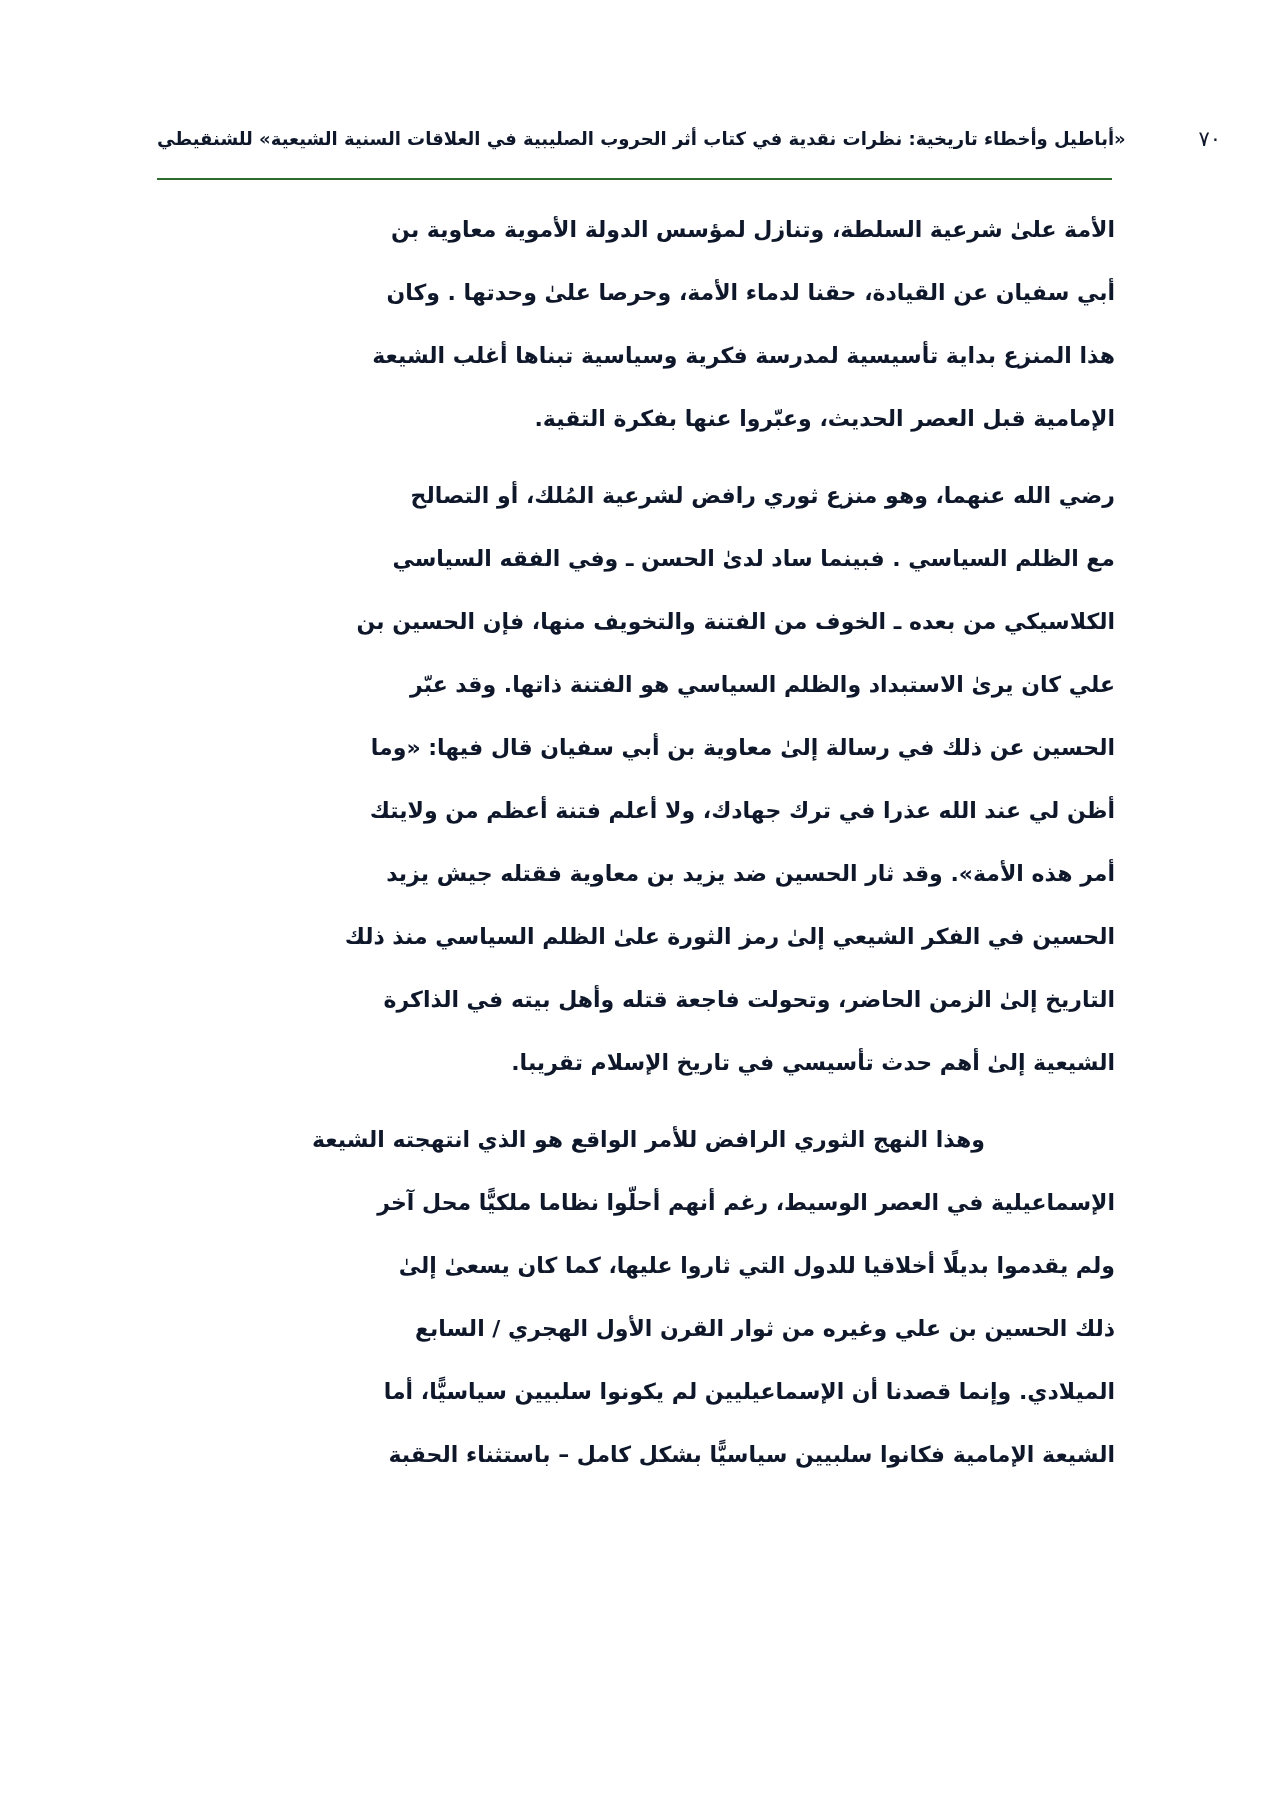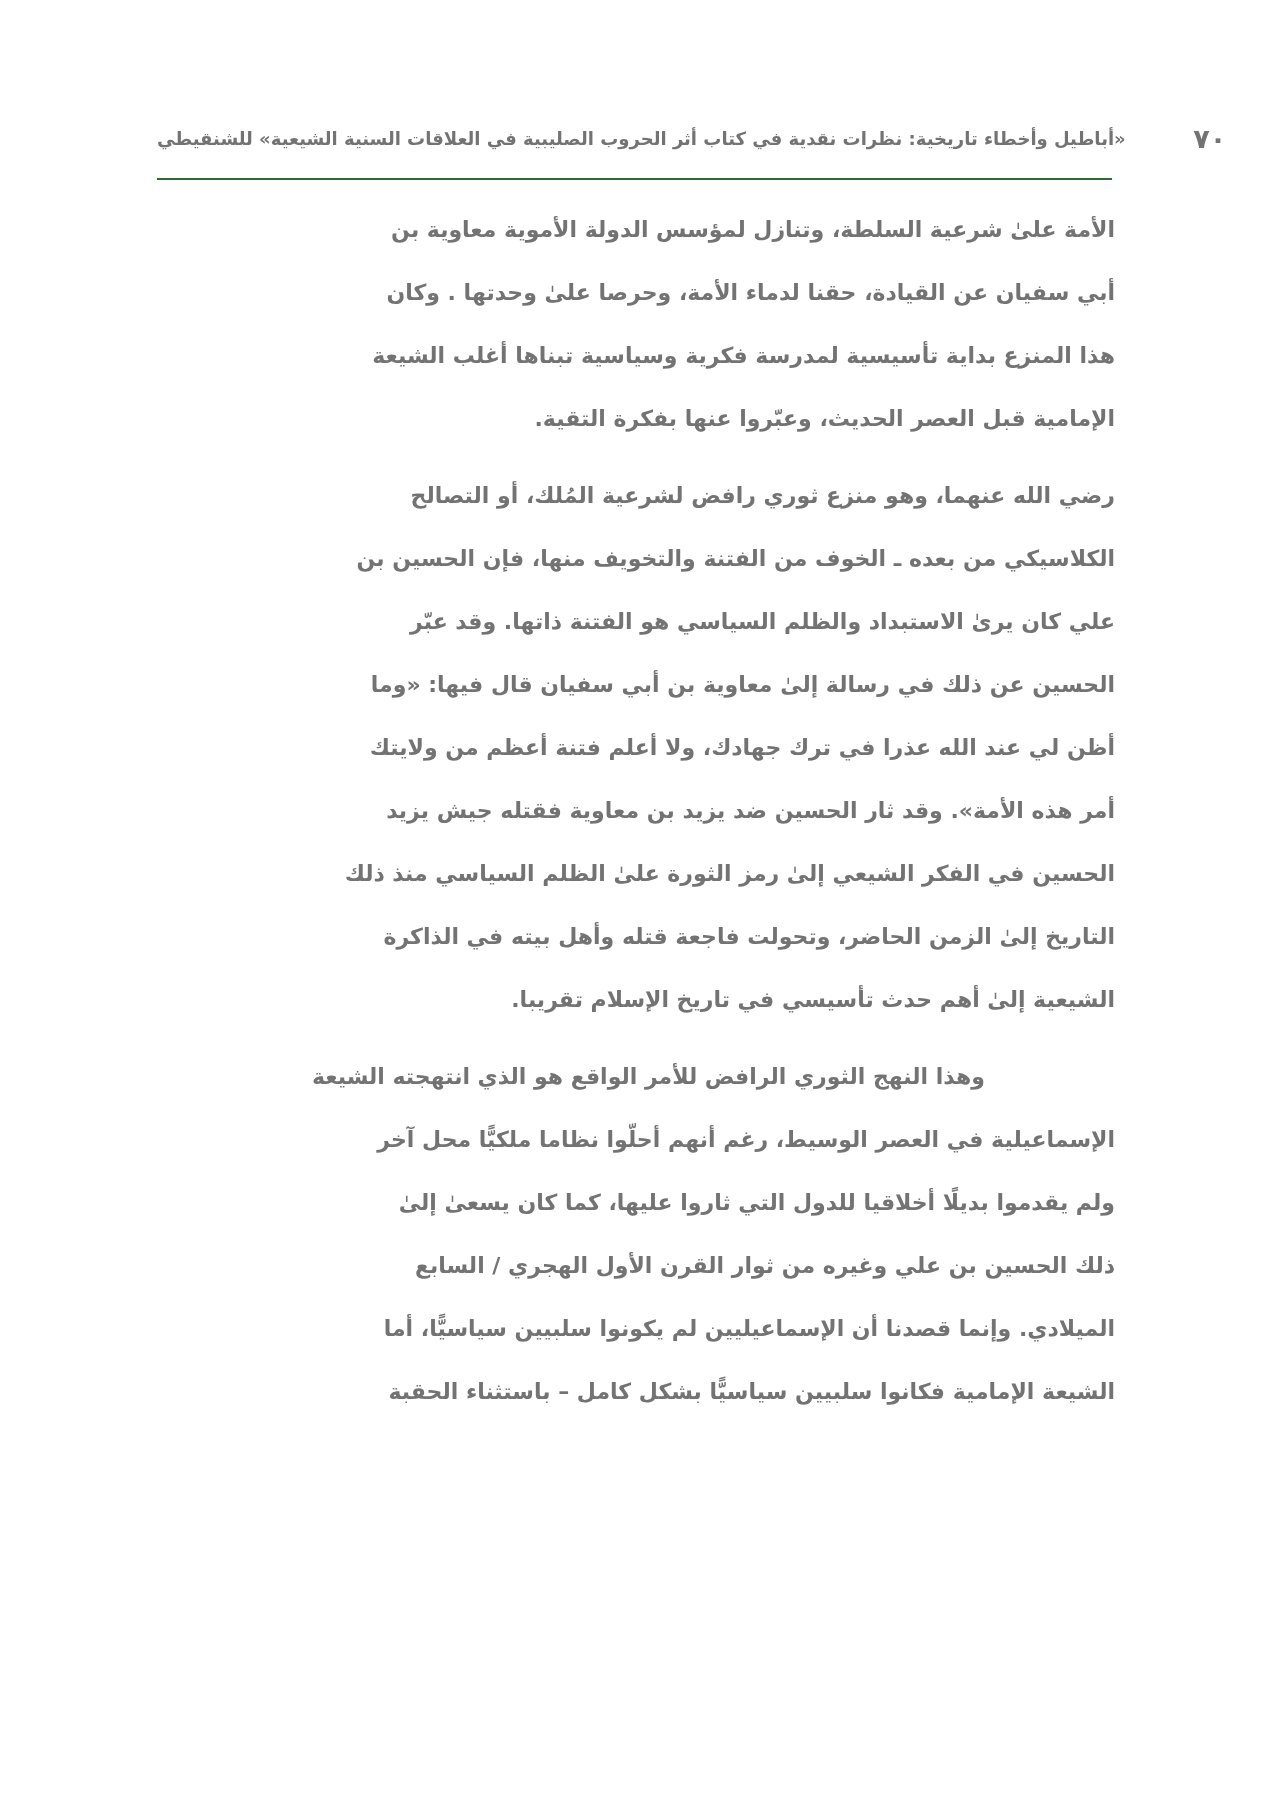--- a/index.html
+++ b/index.html
@@ -3,21 +3,21 @@
 <meta charset="utf-8">
 <style>
   html, body { margin: 0; padding: 0; background: #ffffff; }
   .page {
     position: relative;
     width: 1274px;
     height: 1800px;
     background: #ffffff;
     overflow: hidden;
     font-family: "DejaVu Sans", sans-serif;
-    color: #737373;
+    color: #0f172a;
   }
   .header {
     position: absolute;
     top: 122px;
     left: 157px;
     right: 162px;
   }
   .hdr-row {
     display: flex;
     flex-direction: row;
@@ -31,22 +31,22 @@
     font-size: 18px;
     font-weight: bold;
     line-height: 34px;
     overflow: visible;
   }
   .hdr-page {
     flex: 0 0 auto;
     width: 52px;
     margin-left: 58px;
     text-align: center;
-    font-size: 27px;
-    font-weight: bold;
+    font-size: 21px;
+    font-weight: normal;
     line-height: 34px;
     direction: rtl;
   }
   .hdr-rule {
     margin-top: 22px;
     height: 2px;
     background: #2e6b2e;
   }
   .main {
     position: absolute;
@@ -84,20 +84,21 @@
 
     <div class="para">
       <div class="line">الأمة علىٰ شرعية السلطة، وتنازل لمؤسس الدولة الأموية معاوية بن</div>
       <div class="line">أبي سفيان عن القيادة، حقنا لدماء الأمة، وحرصا علىٰ وحدتها . وكان</div>
       <div class="line">هذا المنزع بداية تأسيسية لمدرسة فكرية وسياسية تبناها أغلب الشيعة</div>
       <div class="line">الإمامية قبل العصر الحديث، وعبّروا عنها بفكرة التقية.</div>
     </div>
 
     <div class="para">
       <div class="line">رضي الله عنهما، وهو منزع ثوري رافض لشرعية المُلك، أو التصالح</div>
+      <div class="line">مع الظلم السياسي . فبينما ساد لدىٰ الحسن ـ وفي الفقه السياسي</div>
       <div class="line">الكلاسيكي من بعده ـ الخوف من الفتنة والتخويف منها، فإن الحسين بن</div>
       <div class="line">علي كان يرىٰ الاستبداد والظلم السياسي هو الفتنة ذاتها. وقد عبّر</div>
       <div class="line">الحسين عن ذلك في رسالة إلىٰ معاوية بن أبي سفيان قال فيها: «وما</div>
       <div class="line">أظن لي عند الله عذرا في ترك جهادك، ولا أعلم فتنة أعظم من ولايتك</div>
       <div class="line">أمر هذه الأمة». وقد ثار الحسين ضد يزيد بن معاوية فقتله جيش يزيد</div>
       <div class="line">الحسين في الفكر الشيعي إلىٰ رمز الثورة علىٰ الظلم السياسي منذ ذلك</div>
       <div class="line">التاريخ إلىٰ الزمن الحاضر، وتحولت فاجعة قتله وأهل بيته في الذاكرة</div>
       <div class="line">الشيعية إلىٰ أهم حدث تأسيسي في تاريخ الإسلام تقريبا.</div>
     </div>
 

